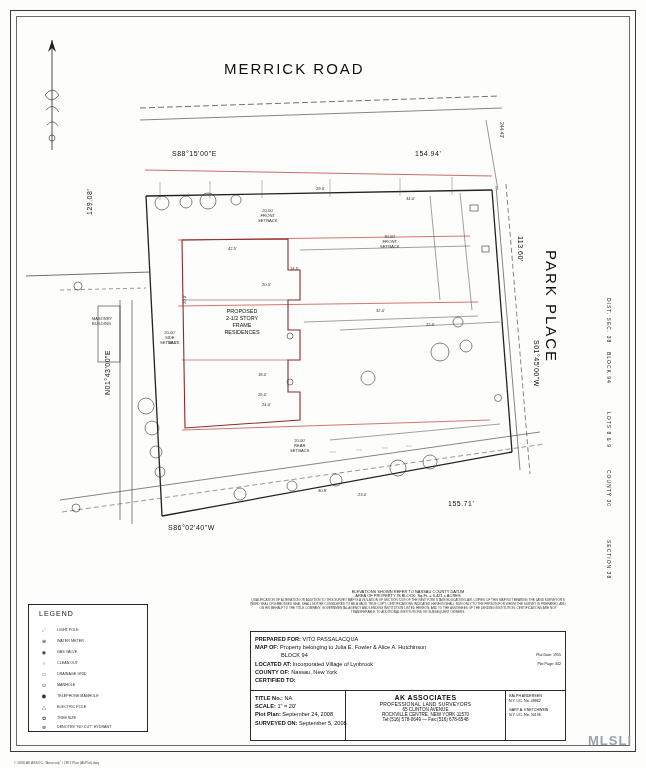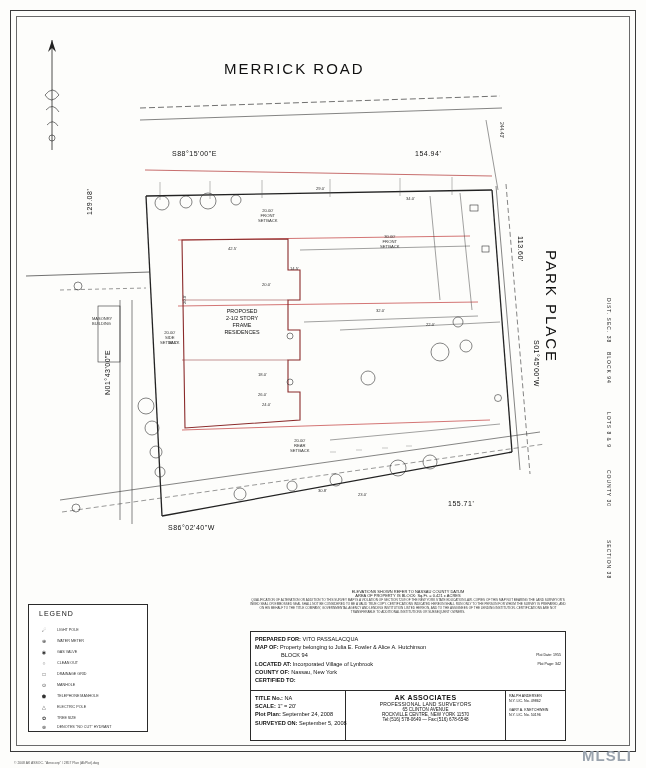--- a/index.html
+++ b/index.html
@@ -148,22 +148,22 @@
     width: 316px;
     font-size: 3.1px;
     line-height: 4.1px;
     color: #3a3a3a;
     text-align: center;
   }
   .notes .hdr { font-size: 4px; color: #222; }
 
   .watermark {
     position: absolute;
-    right: 14px; bottom: 4px;
-    font-size: 15px;
+    right: 14px; bottom: 20px;
+    font-size: 13px;
     font-weight: bold;
     color: #9aa3ad;
     letter-spacing: 1px;
   }
   .footer-left {
     position: absolute;
     left: 14px; bottom: 3px;
     font-size: 3.4px;
     color: #555;
   }

